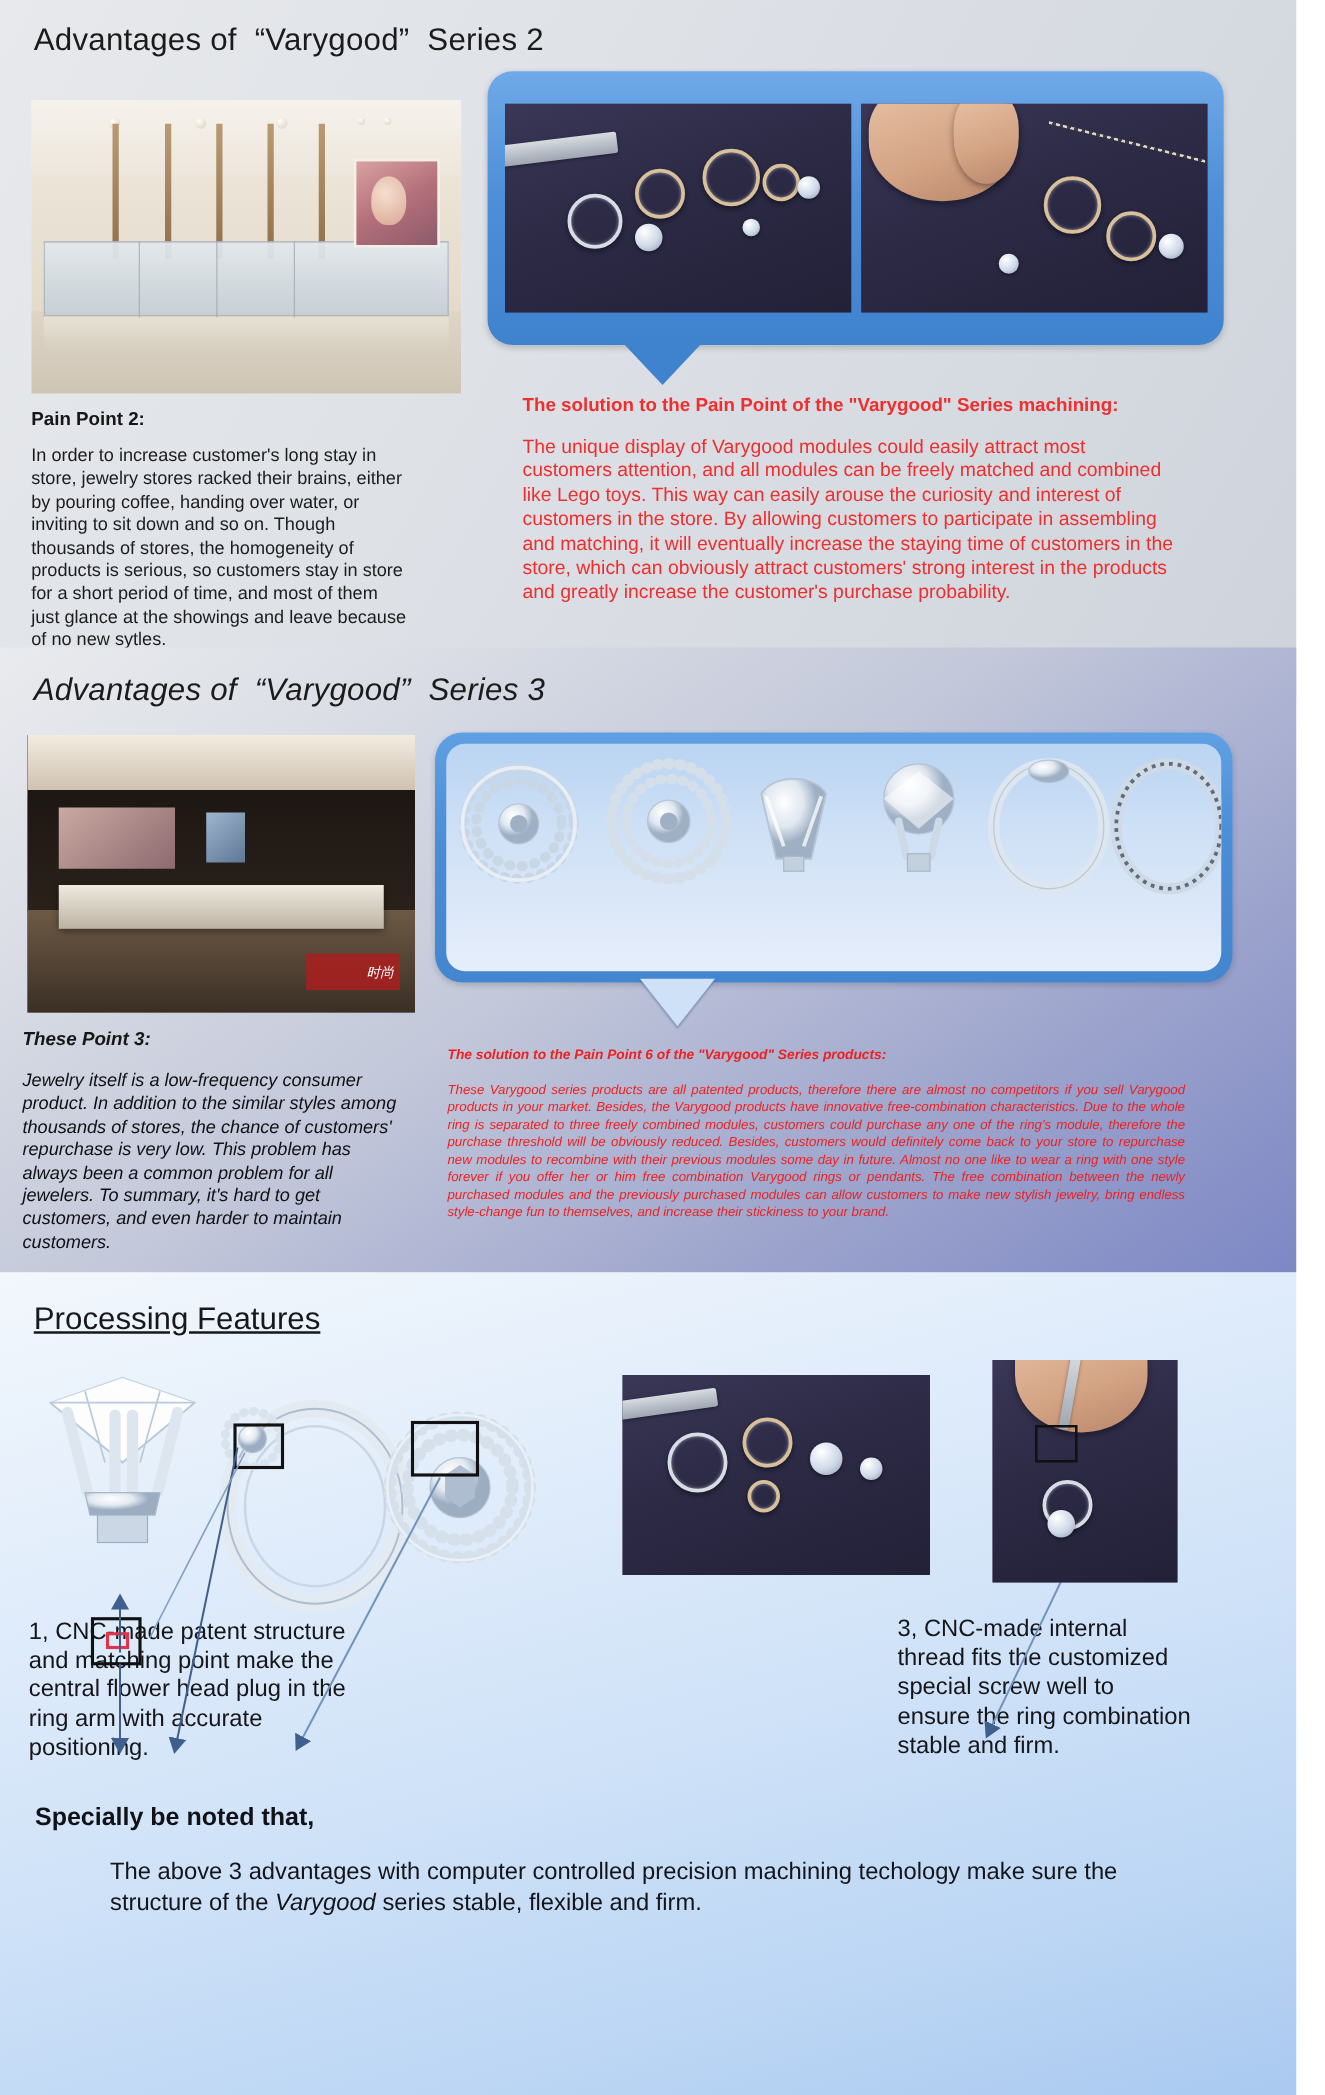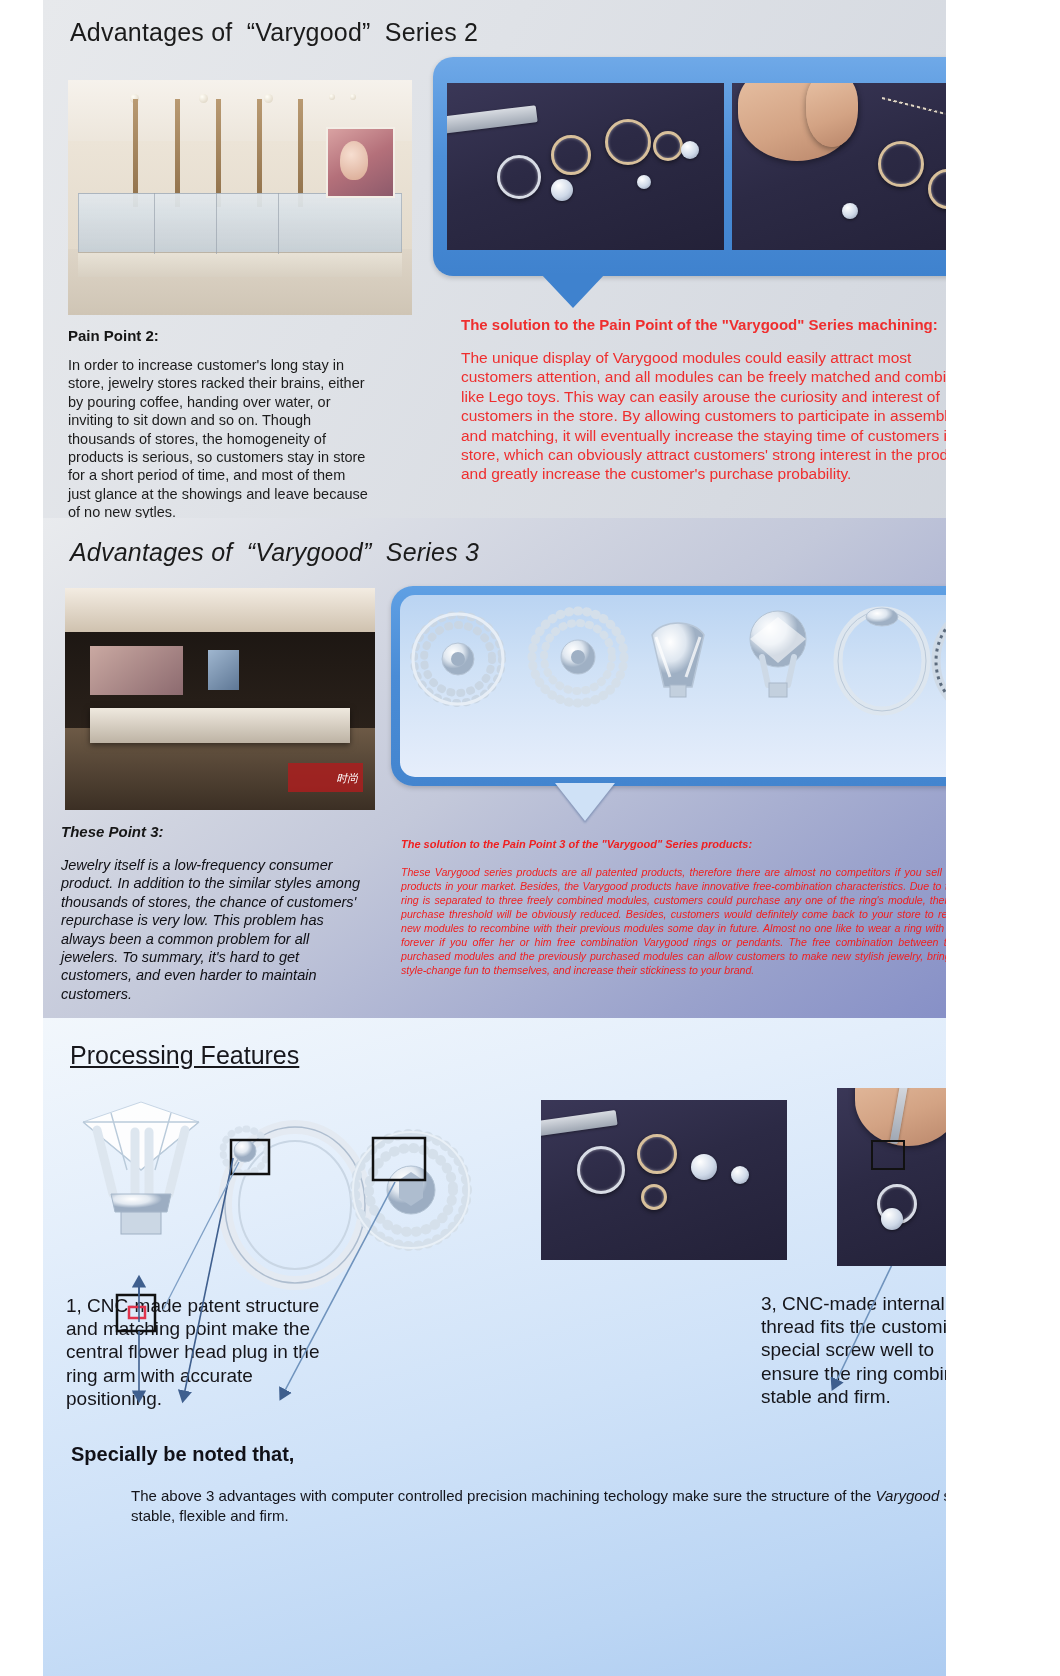--- a/index.html
+++ b/index.html
@@ -5,24 +5,23 @@
   * { box-sizing: border-box; margin: 0; padding: 0; }
   html, body {
     width: 1060px;
     height: 1676px;
     font-family: "Liberation Sans", sans-serif;
     overflow: hidden;
     background: #ffffff;
   }
   .page {
     position: relative;
-    width: 903px;
+    width: 1037px;
     height: 1676px;
     overflow: hidden;
-    margin-left: 43px;
   }
 
   
   .sec-s2 {
     position: absolute;
     left: 0; top: 0;
     width: 1060px; height: 558px;
     background: linear-gradient(120deg,#e7e9ec 0%, #dfe2e7 35%, #d6dae1 70%, #ced3db 100%);
   }
   .sec-title {
@@ -225,21 +224,21 @@
   .cap1 { position:absolute; left:23px; top:276px; width:260px; }
   .cap2 { position:absolute; left:366px; top:267px; width:245px; }
   .cap3 { position:absolute; left:718px; top:274px; width:235px; }
 
   .note-head {
     position:absolute; left:28px; top:1443px;
     font-size: 20px; font-weight: bold; color:#111118;
   }
   .note-body {
     position:absolute; left:88px; top:1486px; width:880px;
-    font-size: 15px; color:#14141a; line-height: 1.3;
+    font-size: 19px; color:#14141a; line-height: 1.3;
   }
   .note-body i { font-style: italic; }
   .mark-box {
     position:absolute; border:2px solid #111;
   }
   .photo-pf {
     position:absolute; overflow:hidden; background:#2e2c48;
   }
   svg.arrows { position:absolute; left:0; top:0; width:1060px; height:1676px; pointer-events:none; }
 </style>
@@ -375,21 +374,21 @@
             <ellipse rx="42" ry="50" fill="none" stroke="#5c6b7d" stroke-width="3" stroke-dasharray="3 4"></ellipse>
           </g>
         </svg>
       </div>
     </div>
     <div class="bubble3-tail"></div>
 
     <div class="pp-label s3-pp-label">These Point 3:</div>
     <div class="pp-body s3-pp-body">Jewelry itself is a low-frequency consumer product. In addition to the similar styles among thousands of stores, the chance of customers' repurchase is very low. This problem has always been a common problem for all jewelers. To summary, it's hard to get customers, and even harder to maintain customers.</div>
 
-    <div class="sol3-label">The solution to the Pain Point 3 of the "Varygood" Series products:</div>
+    <div class="sol3-label">The solution to the Pain Point 6 of the "Varygood" Series products:</div>
     <div class="sol3-body">These Varygood series products are all patented products, therefore there are almost no competitors if you sell Varygood products in your market. Besides, the Varygood products have innovative free-combination characteristics. Due to the whole ring is separated to three freely combined modules, customers could purchase any one of the ring's module, therefore the purchase threshold will be obviously reduced. Besides, customers would definitely come back to your store to repurchase new modules to recombine with their previous modules some day in future. Almost no one like to wear a ring with one style forever if you offer her or him free combination Varygood rings or pendants. The free combination between the newly purchased modules and the previously purchased modules can allow customers to make new stylish jewelry, bring endless style-change fun to themselves, and increase their stickiness to your brand.</div>
   </section>
 
   
   <section class="sec-pf">
     <div class="pf-title">Processing Features</div>
 
     <div class="pf-caption cap1">1, CNC-made patent structure and matching point make the central flower head plug in the ring arm with accurate positioning.</div>
     <div class="pf-caption cap3">3, CNC-made internal thread fits the customized special screw well to ensure the ring combination stable and firm.</div>
   </section>

